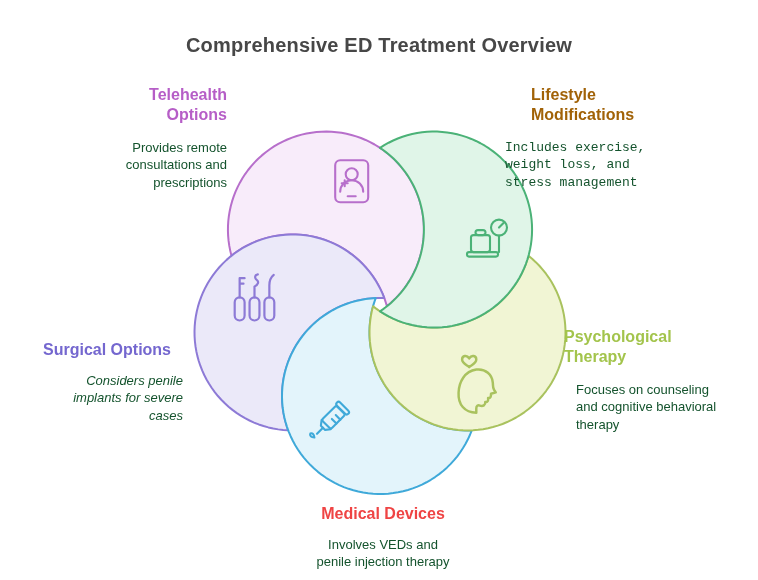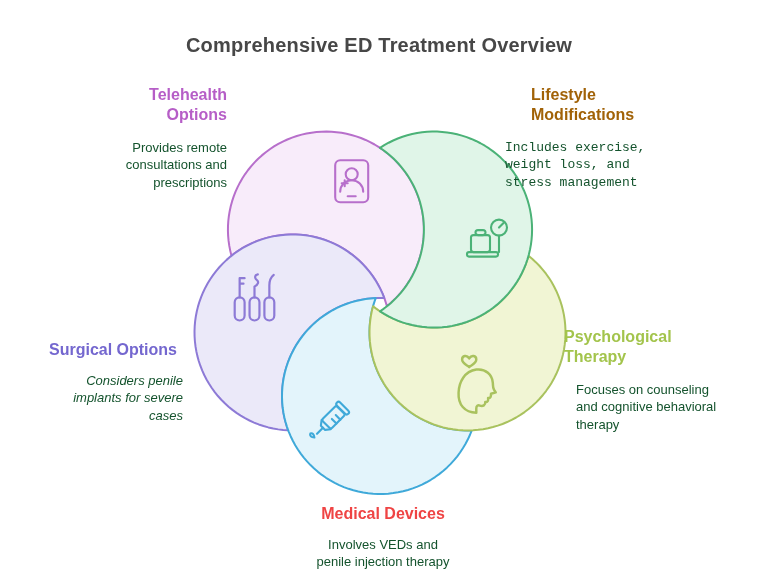--- a/index.html
+++ b/index.html
@@ -17,21 +17,21 @@
   
   .lbl-telehealth{top:85px;right:531px;width:120px;text-align:right;}
   .dsc-telehealth{top:139px;right:531px;width:150px;text-align:right;}
   
   .lbl-lifestyle{top:85px;left:531px;width:130px;text-align:left;}
   .dsc-lifestyle{top:139px;left:505px;width:152px;text-align:left;font-family:Liberation Mono, monospace;}
   
   .lbl-psychological{top:327px;left:564px;width:125px;text-align:left;}
   .dsc-psychological{top:381px;left:576px;width:155px;text-align:left;}
   
-  .lbl-surgical{top:340px;right:575px;width:140px;text-align:center;}
+  .lbl-surgical{top:340px;right:575px;width:140px;text-align:left;}
   .dsc-surgical{top:372px;right:575px;width:130px;text-align:right;font-style:italic;}
   
   .lbl-medical{top:504px;left:283px;width:200px;text-align:center;white-space:nowrap;}
   .dsc-medical{top:536px;left:311px;width:144px;text-align:center;}
 </style>
 </head>
 <body>
 
 <div class="stage">
 

